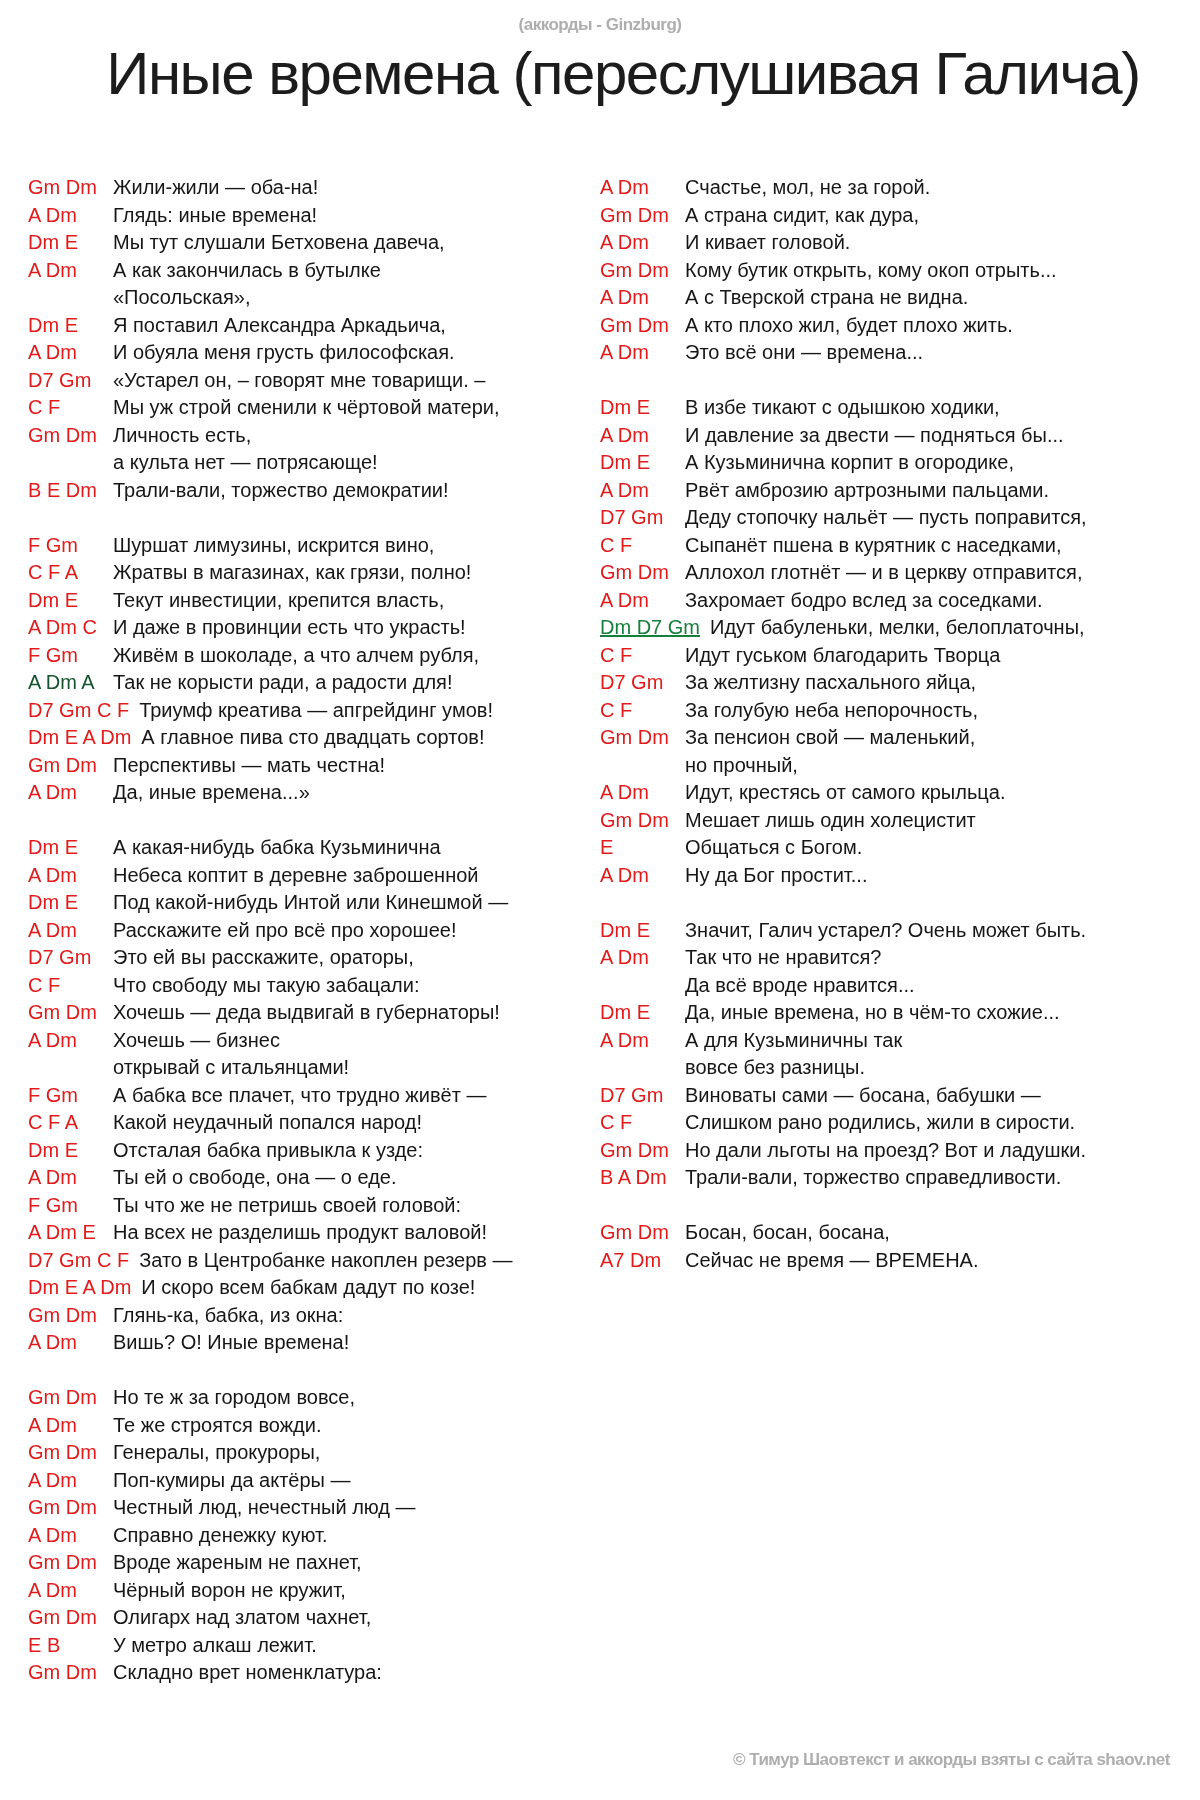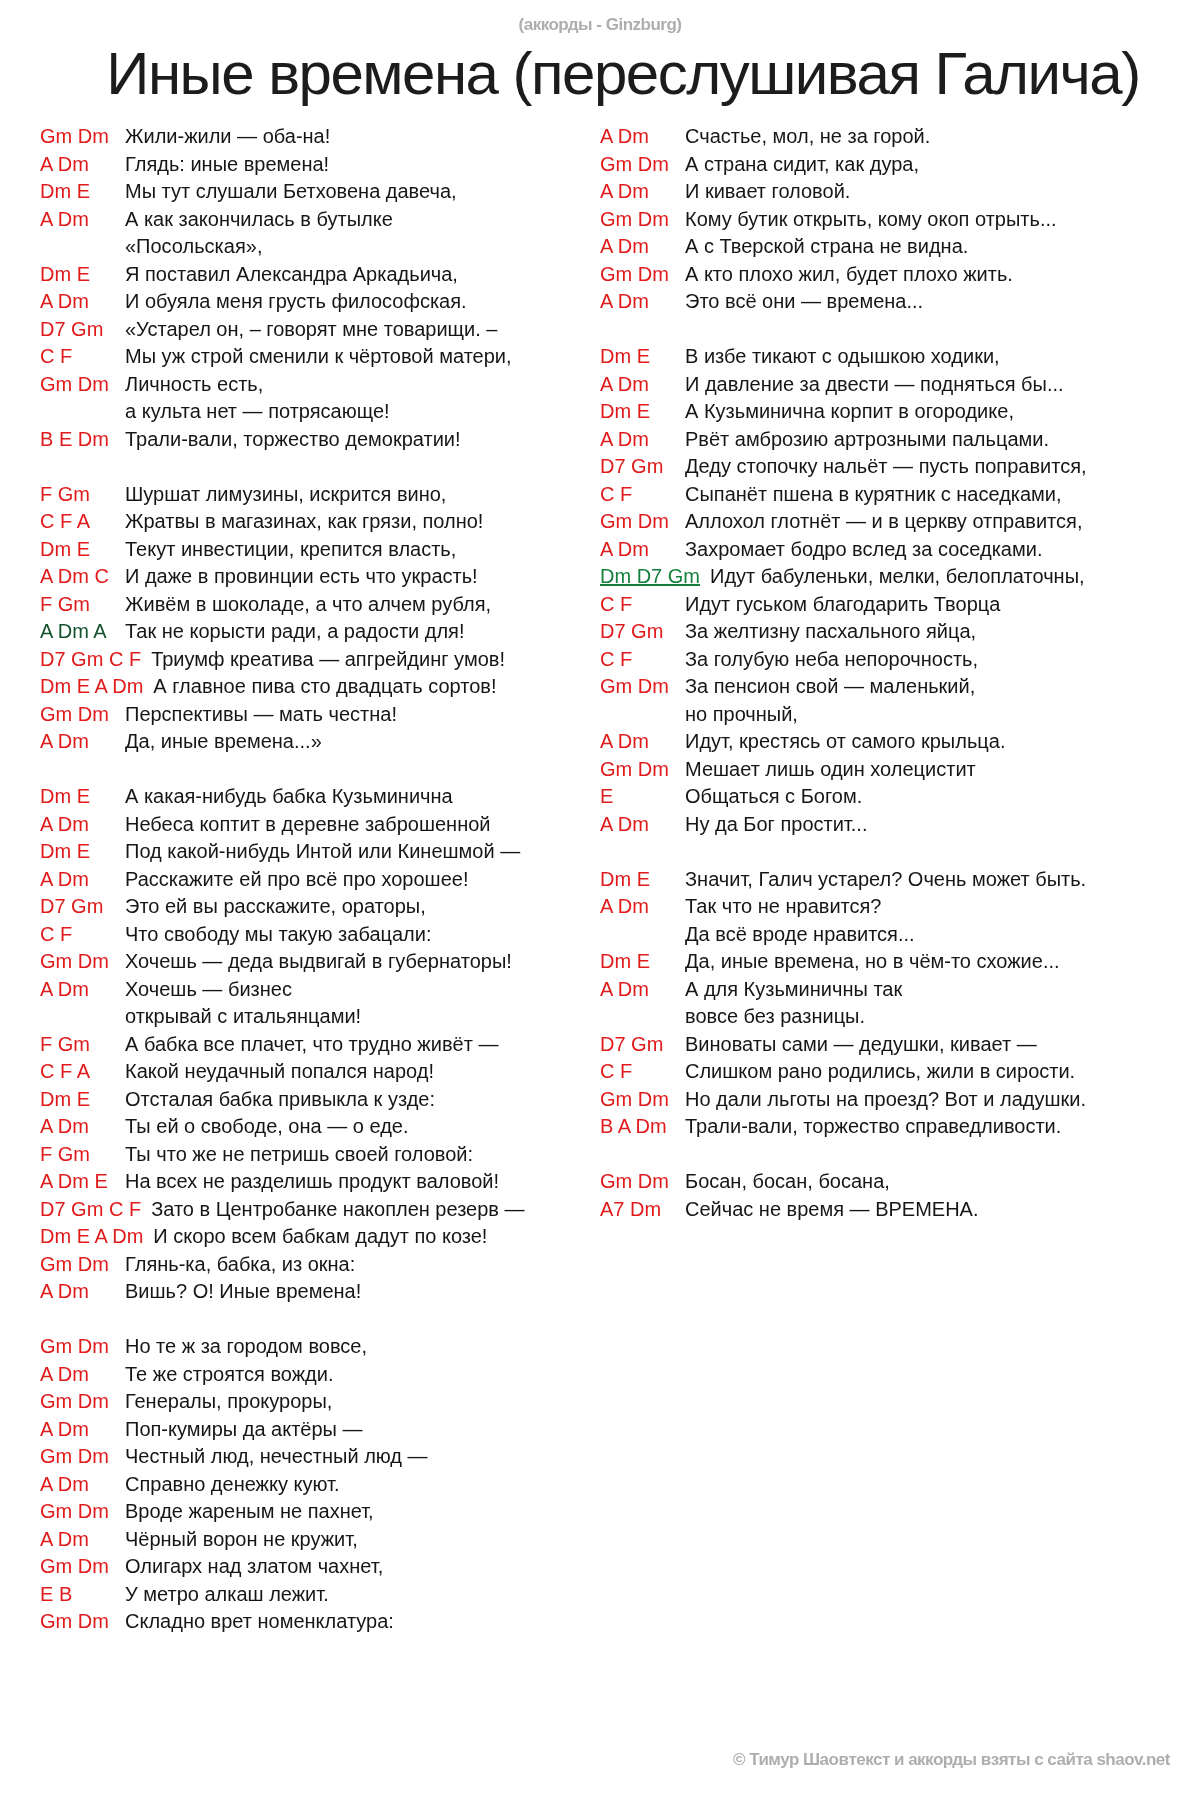--- a/index.html
+++ b/index.html
@@ -25,22 +25,22 @@
     text-align: center;
     font-size: 60px;
     line-height: 62px;
     font-weight: 400;
     letter-spacing: -1.5px;
     color: #1c1c1c;
     padding-left: 46px;
   }
   .columns {
     display: flex;
-    padding: 0 40px;
-    margin-top: 18px;
+    padding: 0 28px;
+    margin-top: 69px;
   }
   .column { width: 50%; box-sizing: border-box; }
   .column-left { padding-right: 18px; }
   .verse { margin-bottom: 27.5px; }
   .verse:last-child { margin-bottom: 0; }
   .line {
     display: flex;
     align-items: flex-start;
     font-size: 20px;
     line-height: 27.5px;
@@ -402,21 +402,21 @@
           <span class="chords" style="color: rgb(225, 27, 27);">Dm E</span>
           <span class="lyric">Да, иные времена, но в чём-то схожие...</span>
         </div>
         <div class="line">
           <span class="chords" style="color: rgb(225, 27, 27);">A Dm</span>
           <span class="lyric">А для Кузьминичны так
 вовсе без разницы.</span>
         </div>
         <div class="line">
           <span class="chords" style="color: rgb(225, 27, 27);">D7 Gm</span>
-          <span class="lyric">Виноваты сами — дедушки, кивает —</span>
+          <span class="lyric">Виноваты сами — босана, бабушки —</span>
         </div>
         <div class="line">
           <span class="chords" style="color: rgb(225, 27, 27);">C F</span>
           <span class="lyric">Слишком рано родились, жили в сирости.</span>
         </div>
         <div class="line">
           <span class="chords" style="color: rgb(225, 27, 27);">Gm Dm</span>
           <span class="lyric">Но дали льготы на проезд? Вот и ладушки.</span>
         </div>
         <div class="line">

